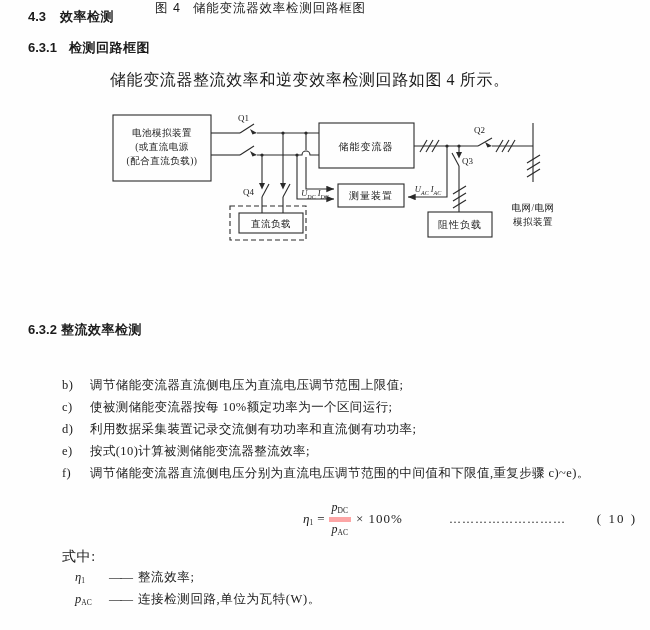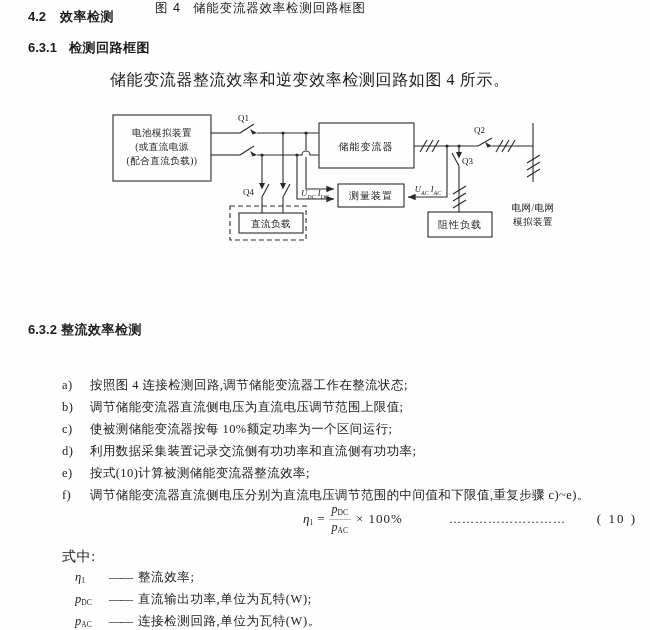--- a/index.html
+++ b/index.html
@@ -24,21 +24,21 @@
   .step { height:22px; line-height:22px; white-space:nowrap; }
   .step .slabel { display:inline-block; width:28px; }
   .formula-row {
     position:absolute; left:303px; right:13px; top:500px; height:38px;
     display:flex; align-items:center; font-size:13px;
   }
   .fvar i, .frac i, .sym i { font-style:italic; font-family:"Liberation Serif","DejaVu Serif",serif; }
   sub { font-size:7.5px; vertical-align:-2px; }
   .feq { margin:0 4px; }
   .frac { display:inline-flex; flex-direction:column; align-items:center; font-size:12px; line-height:1.15; }
-  .frac .fnum { border-bottom:1px solid #fca5a5; padding:0 3px 1px 3px; }
+  .frac .fnum { border-bottom:5px solid #fca5a5; padding:0 3px 1px 3px; }
   .frac .fden { padding-top:1px; }
   .ffactor { margin-left:5px; letter-spacing:1px; }
   .fdots { flex:1; margin-left:46px; overflow:hidden; white-space:nowrap; letter-spacing:1px; font-size:12px; }
   .fnumber { white-space:nowrap; letter-spacing:2px; }
   .where-lead { position:absolute; left:62px; top:548px; font-size:14px; letter-spacing:0.6px; }
   .where-rows { position:absolute; left:75px; top:566px; font-size:12.5px; }
   .where-row { height:22px; line-height:22px; white-space:nowrap; }
   .where-row .sym { display:inline-block; width:34px; }
   .where-row .dash { margin-right:6px; letter-spacing:-1px; }
   .where-row .def { letter-spacing:0.6px; }
@@ -49,21 +49,21 @@
   svg .var { font-size:8.5px; font-style:italic; }
   svg .sub { font-size:6px; }
   .diagram { position:absolute; left:100px; top:95px; }
 </style>
 </head>
 <body>
 
 <div class="page">
 
   <div class="heading" style="left:28px; top:8px;">
-    <span class="hnum">4.2</span><span>效率检测</span>
+    <span class="hnum">4.3</span><span>效率检测</span>
   </div>
 
   <div class="heading" style="left:28px; top:39px;">
     <span class="hnum" style="margin-right:12px;text-align:right;">6.3.1</span><span>检测回路框图</span>
   </div>
 
   <div class="para" style="left:62px; top:70px;">储能变流器整流效率和逆变效率检测回路如图 4 所示。</div>
 
   <svg class="diagram" width="550" height="175" viewBox="0 0 550 175">
     <defs>
@@ -181,21 +181,20 @@
   <div class="fig-caption">
     <span class="cap-prefix">图 4</span><span>储能变流器效率检测回路框图</span>
   </div>
 
   <div class="heading" style="left:28px; top:321px;">
     <span class="hnum" style="margin-right:4px;">6.3.2</span><span>整流效率检测</span>
   </div>
 
 
   <div class="steps">
-    <div class="step"><span class="slabel">a)</span><span>按照图 4 连接检测回路,调节储能变流器工作在整流状态;</span></div>
     <div class="step"><span class="slabel">b)</span><span>调节储能变流器直流侧电压为直流电压调节范围上限值;</span></div>
     <div class="step"><span class="slabel">c)</span><span>使被测储能变流器按每 10%额定功率为一个区间运行;</span></div>
     <div class="step"><span class="slabel">d)</span><span>利用数据采集装置记录交流侧有功功率和直流侧有功功率;</span></div>
     <div class="step"><span class="slabel">e)</span><span>按式(10)计算被测储能变流器整流效率;</span></div>
     <div class="step"><span class="slabel">f)</span><span>调节储能变流器直流侧电压分别为直流电压调节范围的中间值和下限值,重复步骤 c)~e)。</span></div>
   </div>
 
   <div class="formula-row">
     <span class="fvar"><i>η</i><sub>1</sub></span>
     <span class="feq">=</span>
@@ -207,20 +206,17 @@
     <span class="fdots">………………………</span>
     <span class="fnumber">( 10 )</span>
   </div>
 
   <div class="where-lead">式中:</div>
   <div class="where-rows">
     <div class="where-row">
       <span class="sym"><i>η</i><sub>1</sub></span><span class="dash">——</span><span class="def">整流效率;</span>
     </div>
     <div class="where-row">
-      <span class="sym"><i>p</i><sub>DC</sub></span><span class="dash">——</span><span class="def">直流输出功率,单位为瓦特(W);</span>
-    </div>
-    <div class="where-row">
       <span class="sym"><i>p</i><sub>AC</sub></span><span class="dash">——</span><span class="def">连接检测回路,单位为瓦特(W)。</span>
     </div>
   </div>
 
 </div>
 
 </body></html>

